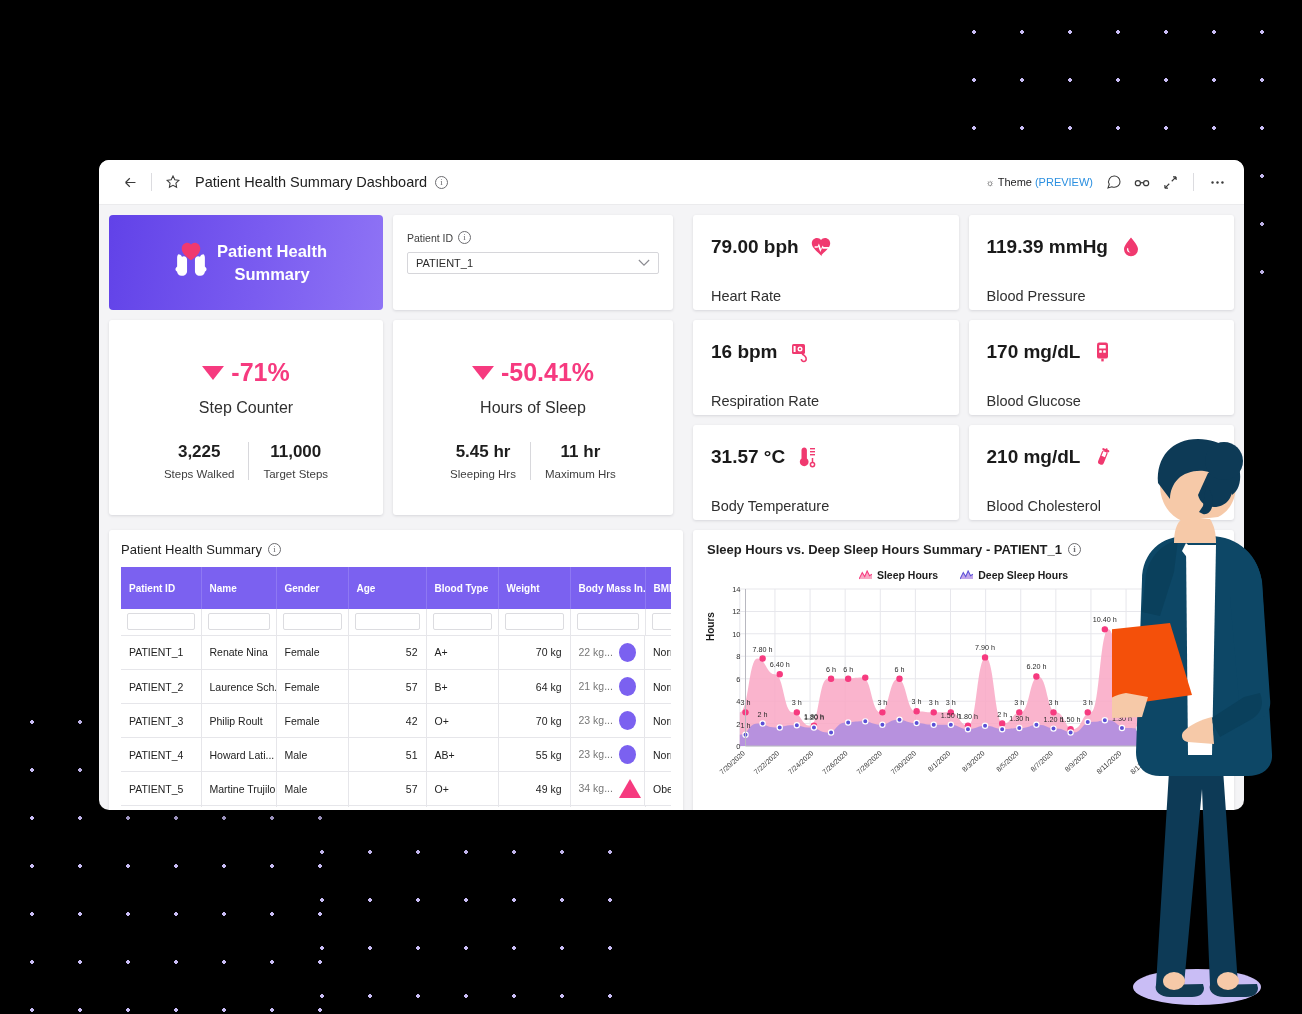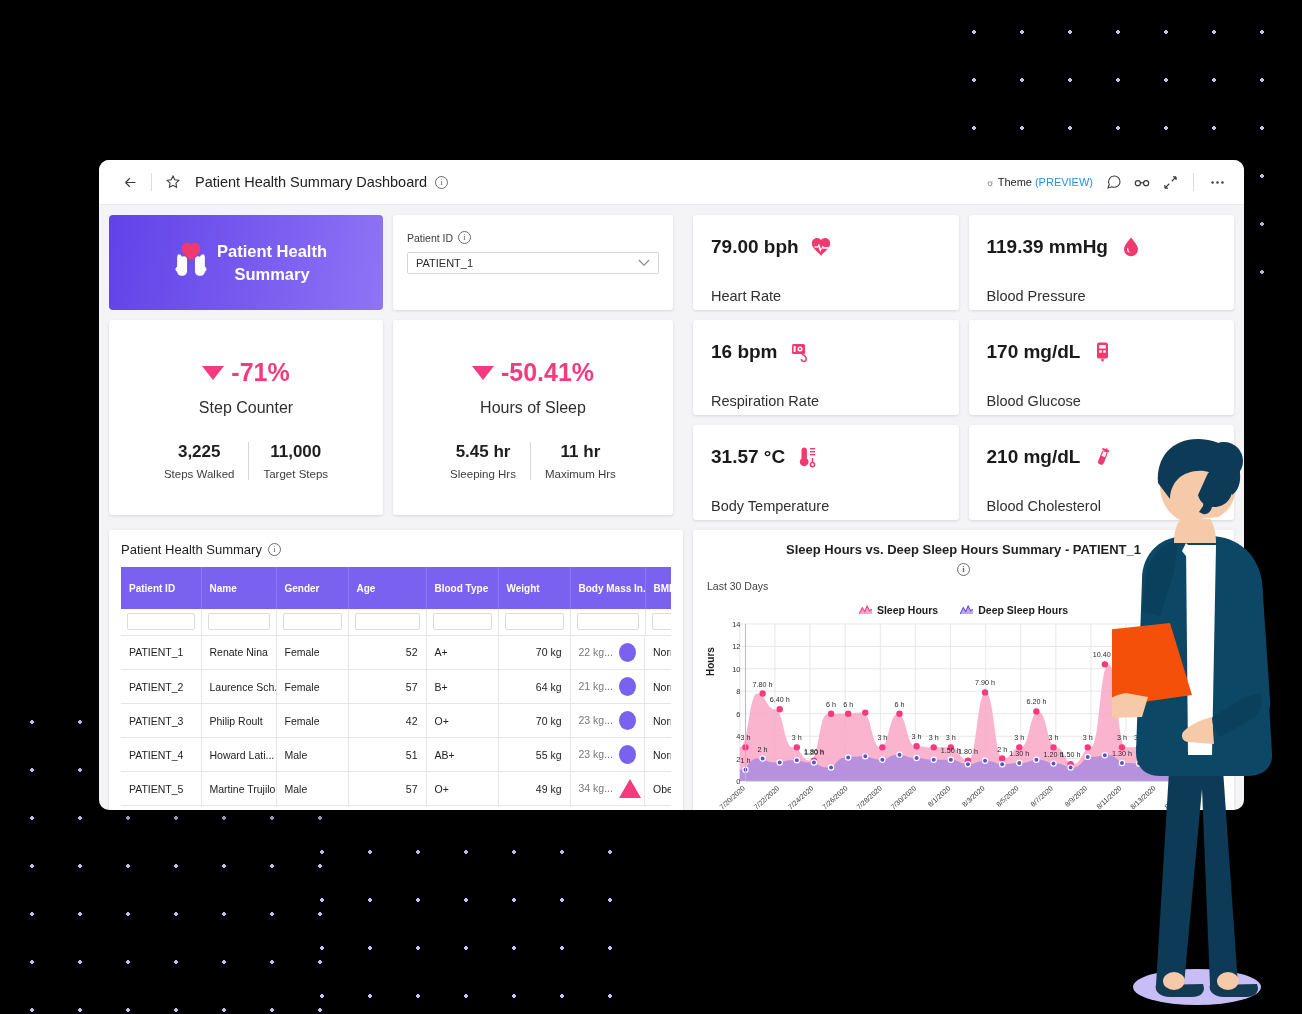--- a/index.html
+++ b/index.html
@@ -134,21 +134,21 @@
   .kpi-lbl { font-size: 14.5px; color: #303030; margin-top: 29px; }
   .kpi-ico { width: 24px; height: 24px; flex: none; }
 
   
   #bottom { display: flex; gap: 10px; margin-top: 10px; }
   #table-card { width: 574px; flex: none; height: 290px; padding: 12px 12px 0 12px; }
   .panel-title {
     font-size: 13px; color: #1f1f1f; display: flex;
     align-items: center; gap: 6px; margin-bottom: 10px;
   }
-  .panel-title.bold { font-weight: bold; flex-direction: column; }
+  .panel-title.bold { font-weight: bold; }
   #tbl-scroll { width: 100%; height: 240px; overflow: hidden; position: relative; }
   table { border-collapse: collapse; table-layout: fixed; width: 640px; }
   th {
     background: #7b61f0; color: #fff; font-size: 10px; font-weight: bold;
     text-align: left; padding: 9px 8px; height: 42px;
     border-right: 1px solid #8e78f3; white-space: nowrap; overflow: hidden;
   }
   td {
     font-size: 10.5px; color: #222; padding: 9px 8px; height: 34px;
     border-right: 1px solid #e6e6ea; border-bottom: 1px solid #e6e6ea;
@@ -550,21 +550,20 @@
                 </tbody>
             </table>
           </div>
         </div>
 
         <div class="card" id="chart-card">
           <div class="panel-title bold">
             <span>Sleep Hours vs. Deep Sleep Hours Summary  -  PATIENT_1</span>
             <span class="info-ico">i</span>
           </div>
-          <div id="chart-sub">Last 30 Days</div>
 
           <div id="legend">
             <div class="leg">
               <svg class="leg-ico" viewBox="0 0 16 12">
                 <path d="M0 11L4 3l3 5 3-7 3 6 3-2v6z" fill="#f9a7c4"></path>
                 <path d="M0 11L4 3l3 5 3-7 3 6 3-2" stroke="#f63a7f" stroke-width="1.3" fill="none"></path>
               </svg>
               <span>Sleep Hours</span>
             </div>
             <div class="leg">

